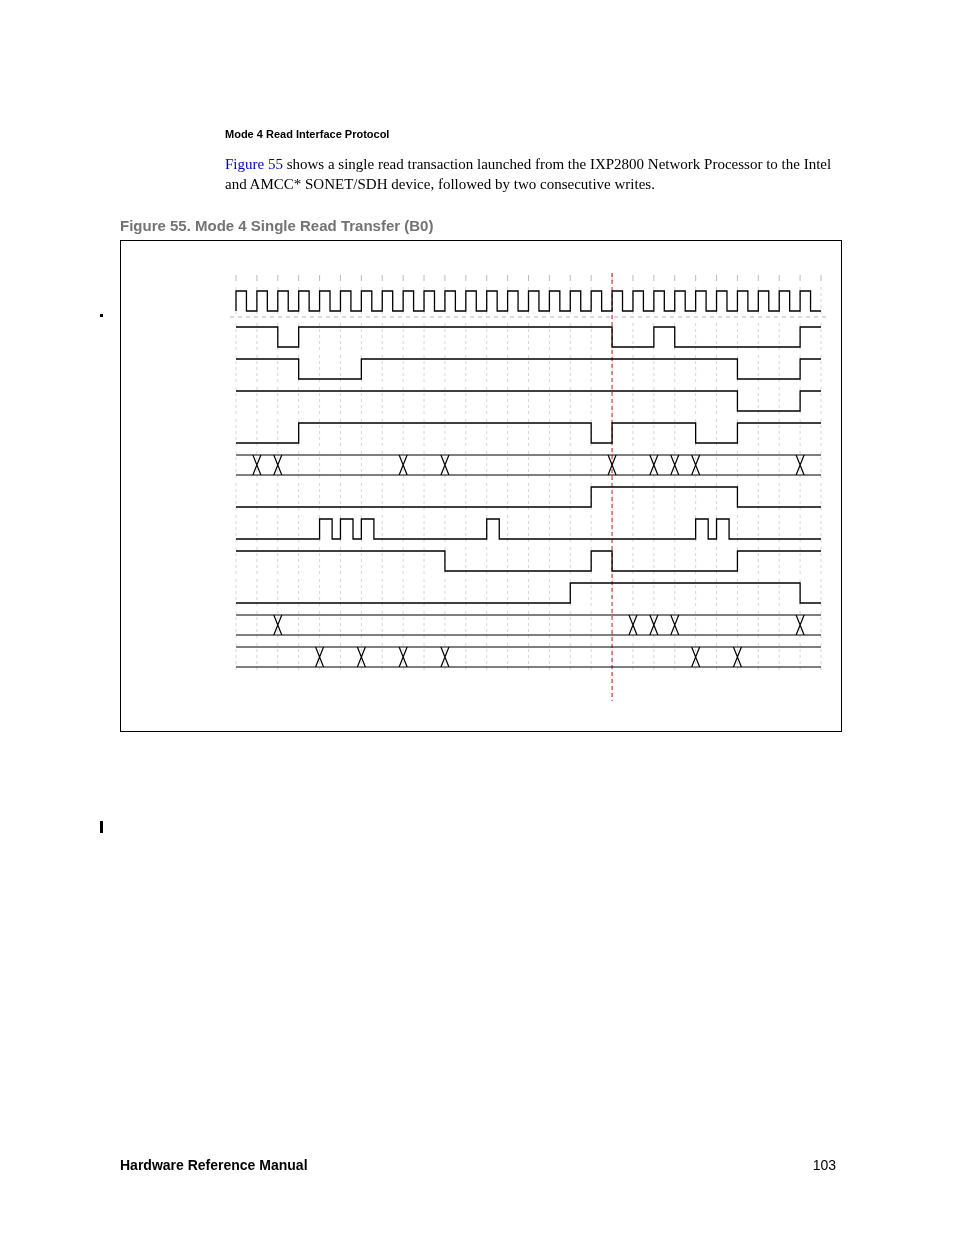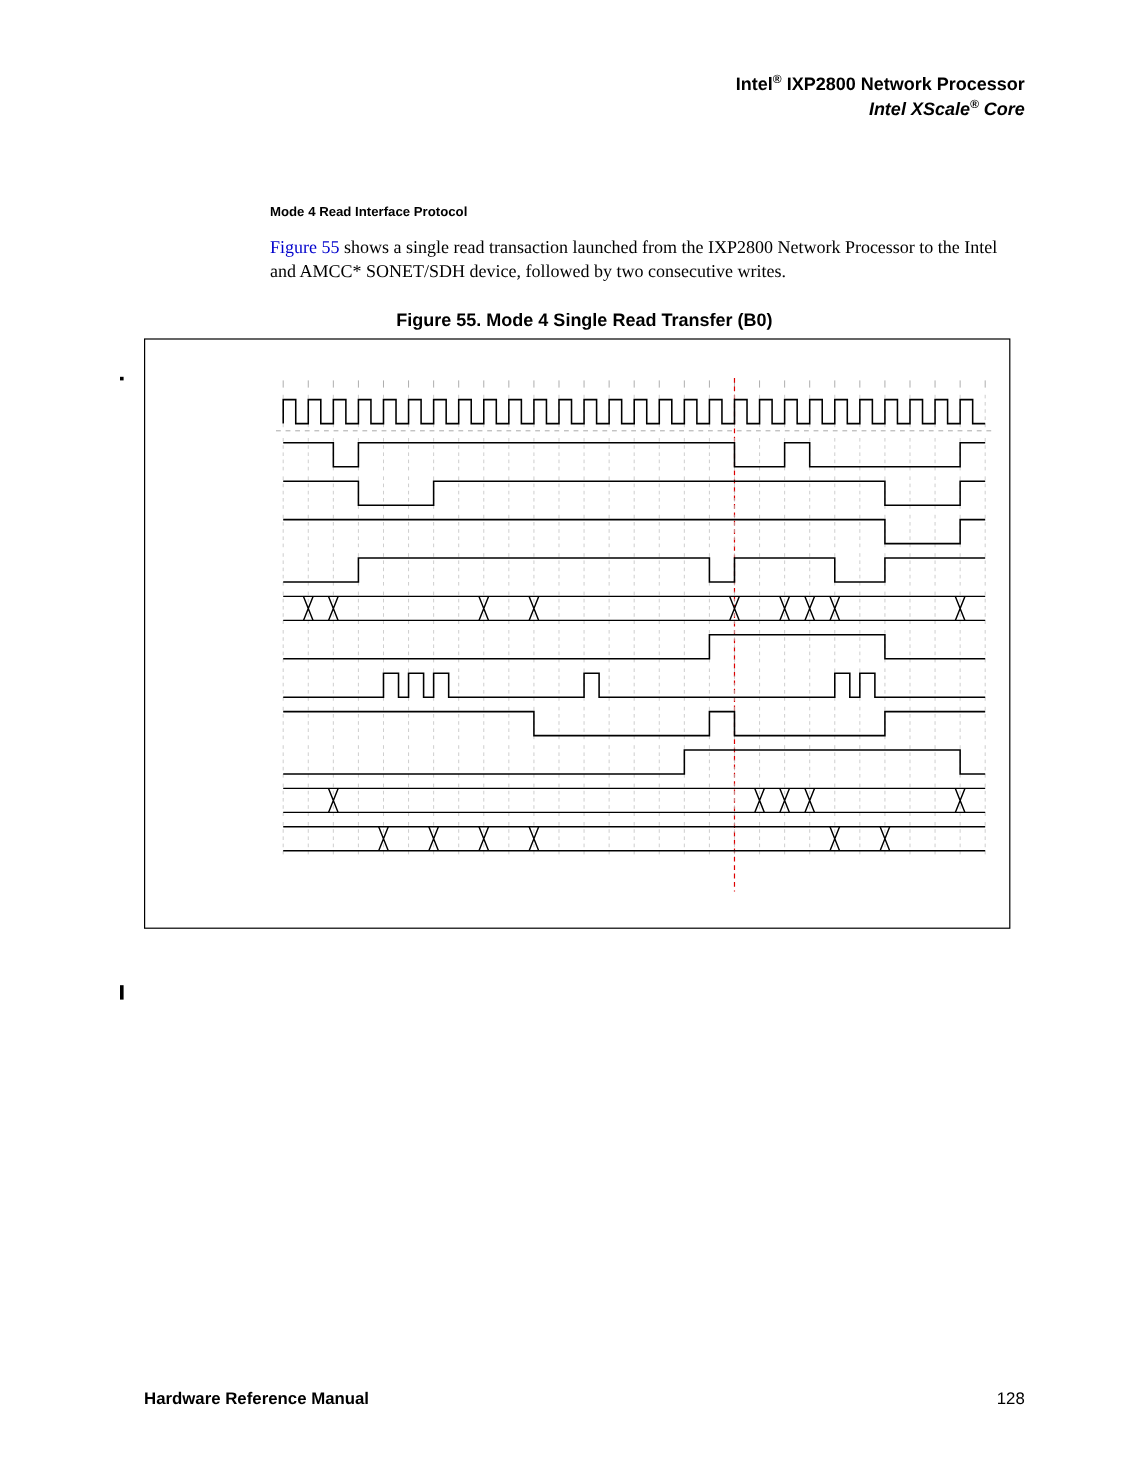--- a/index.html
+++ b/index.html
@@ -50,39 +50,38 @@
   }
   .body-text {
     font-size: 15px;
     line-height: 1.35;
     margin-top: 14px;
   }
   .link { color: #0000cc; margin-top: 14px; }
   .figure-cap {
     font-family: Arial, Helvetica, sans-serif;
     font-weight: bold;
-    color: #000000;
+    color: #737373;
     font-size: 15px;
     margin-top: 22px;
-    text-align: center;
   }
   .figure-box {
     border: 1.2px solid #000;
     margin-top: 6px;
     width: 720px;
     height: 490px;
     position: relative;
     overflow: hidden;
     margin-left: 0;
   }
   .footer {
     position: absolute;
     bottom: 62px;
     left: 120px;
-    right: 100px;
+    right: 118px;
     display: flex;
     justify-content: space-between;
     font-family: Arial, Helvetica, sans-serif;
     font-size: 14px;
   }
   .footer-left { font-weight: bold; }
   .change-dot {
     position: absolute;
     left: 100px;
     top: 314px;
@@ -97,28 +96,20 @@
     width: 3px;
     height: 12px;
     background: #000;
   }
 </style>
 </head>
 <body>
 
 <div class="page">
 
-  <div class="header-right">
-    <div>
-      <span>Intel</span><sup>®</sup><span> IXP2800 Network Processor</span>
-    </div>
-    <div class="italic">
-      <span>Intel XScale</span><sup>®</sup><span> Core</span>
-    </div>
-  </div>
 
 
   <div class="section-title">Mode 4 Read Interface Protocol</div>
 
   <div class="body-block">
     <div class="body-text">
       <span class="link">Figure 55</span><span> shows a single read transaction launched from the IXP2800 Network Processor to the Intel and AMCC* SONET/SDH device, followed by two consecutive writes.</span>
     </div>
   </div>
 
@@ -541,16 +532,16 @@
         <path d="M236.35714285714286,406 L244.35714285714286,426 M236.35714285714286,426 L244.35714285714286,406" stroke="#000" stroke-width="1.2" fill="none"></path>
         <path d="M278.1428571428571,406 L286.1428571428571,426 M278.1428571428571,426 L286.1428571428571,406" stroke="#000" stroke-width="1.2" fill="none"></path>
         <path d="M319.92857142857144,406 L327.92857142857144,426 M319.92857142857144,426 L327.92857142857144,406" stroke="#000" stroke-width="1.2" fill="none"></path>
         <path d="M570.6428571428571,406 L578.6428571428571,426 M570.6428571428571,426 L578.6428571428571,406" stroke="#000" stroke-width="1.2" fill="none"></path>
         <path d="M612.4285714285714,406 L620.4285714285714,426 M612.4285714285714,426 L620.4285714285714,406" stroke="#000" stroke-width="1.2" fill="none"></path>
       </svg>
   </div>
 
   <div class="footer">
     <div class="footer-left">Hardware Reference Manual</div>
-    <div>128</div>
+    <div>103</div>
   </div>
 
 </div>
 
 </body></html>

